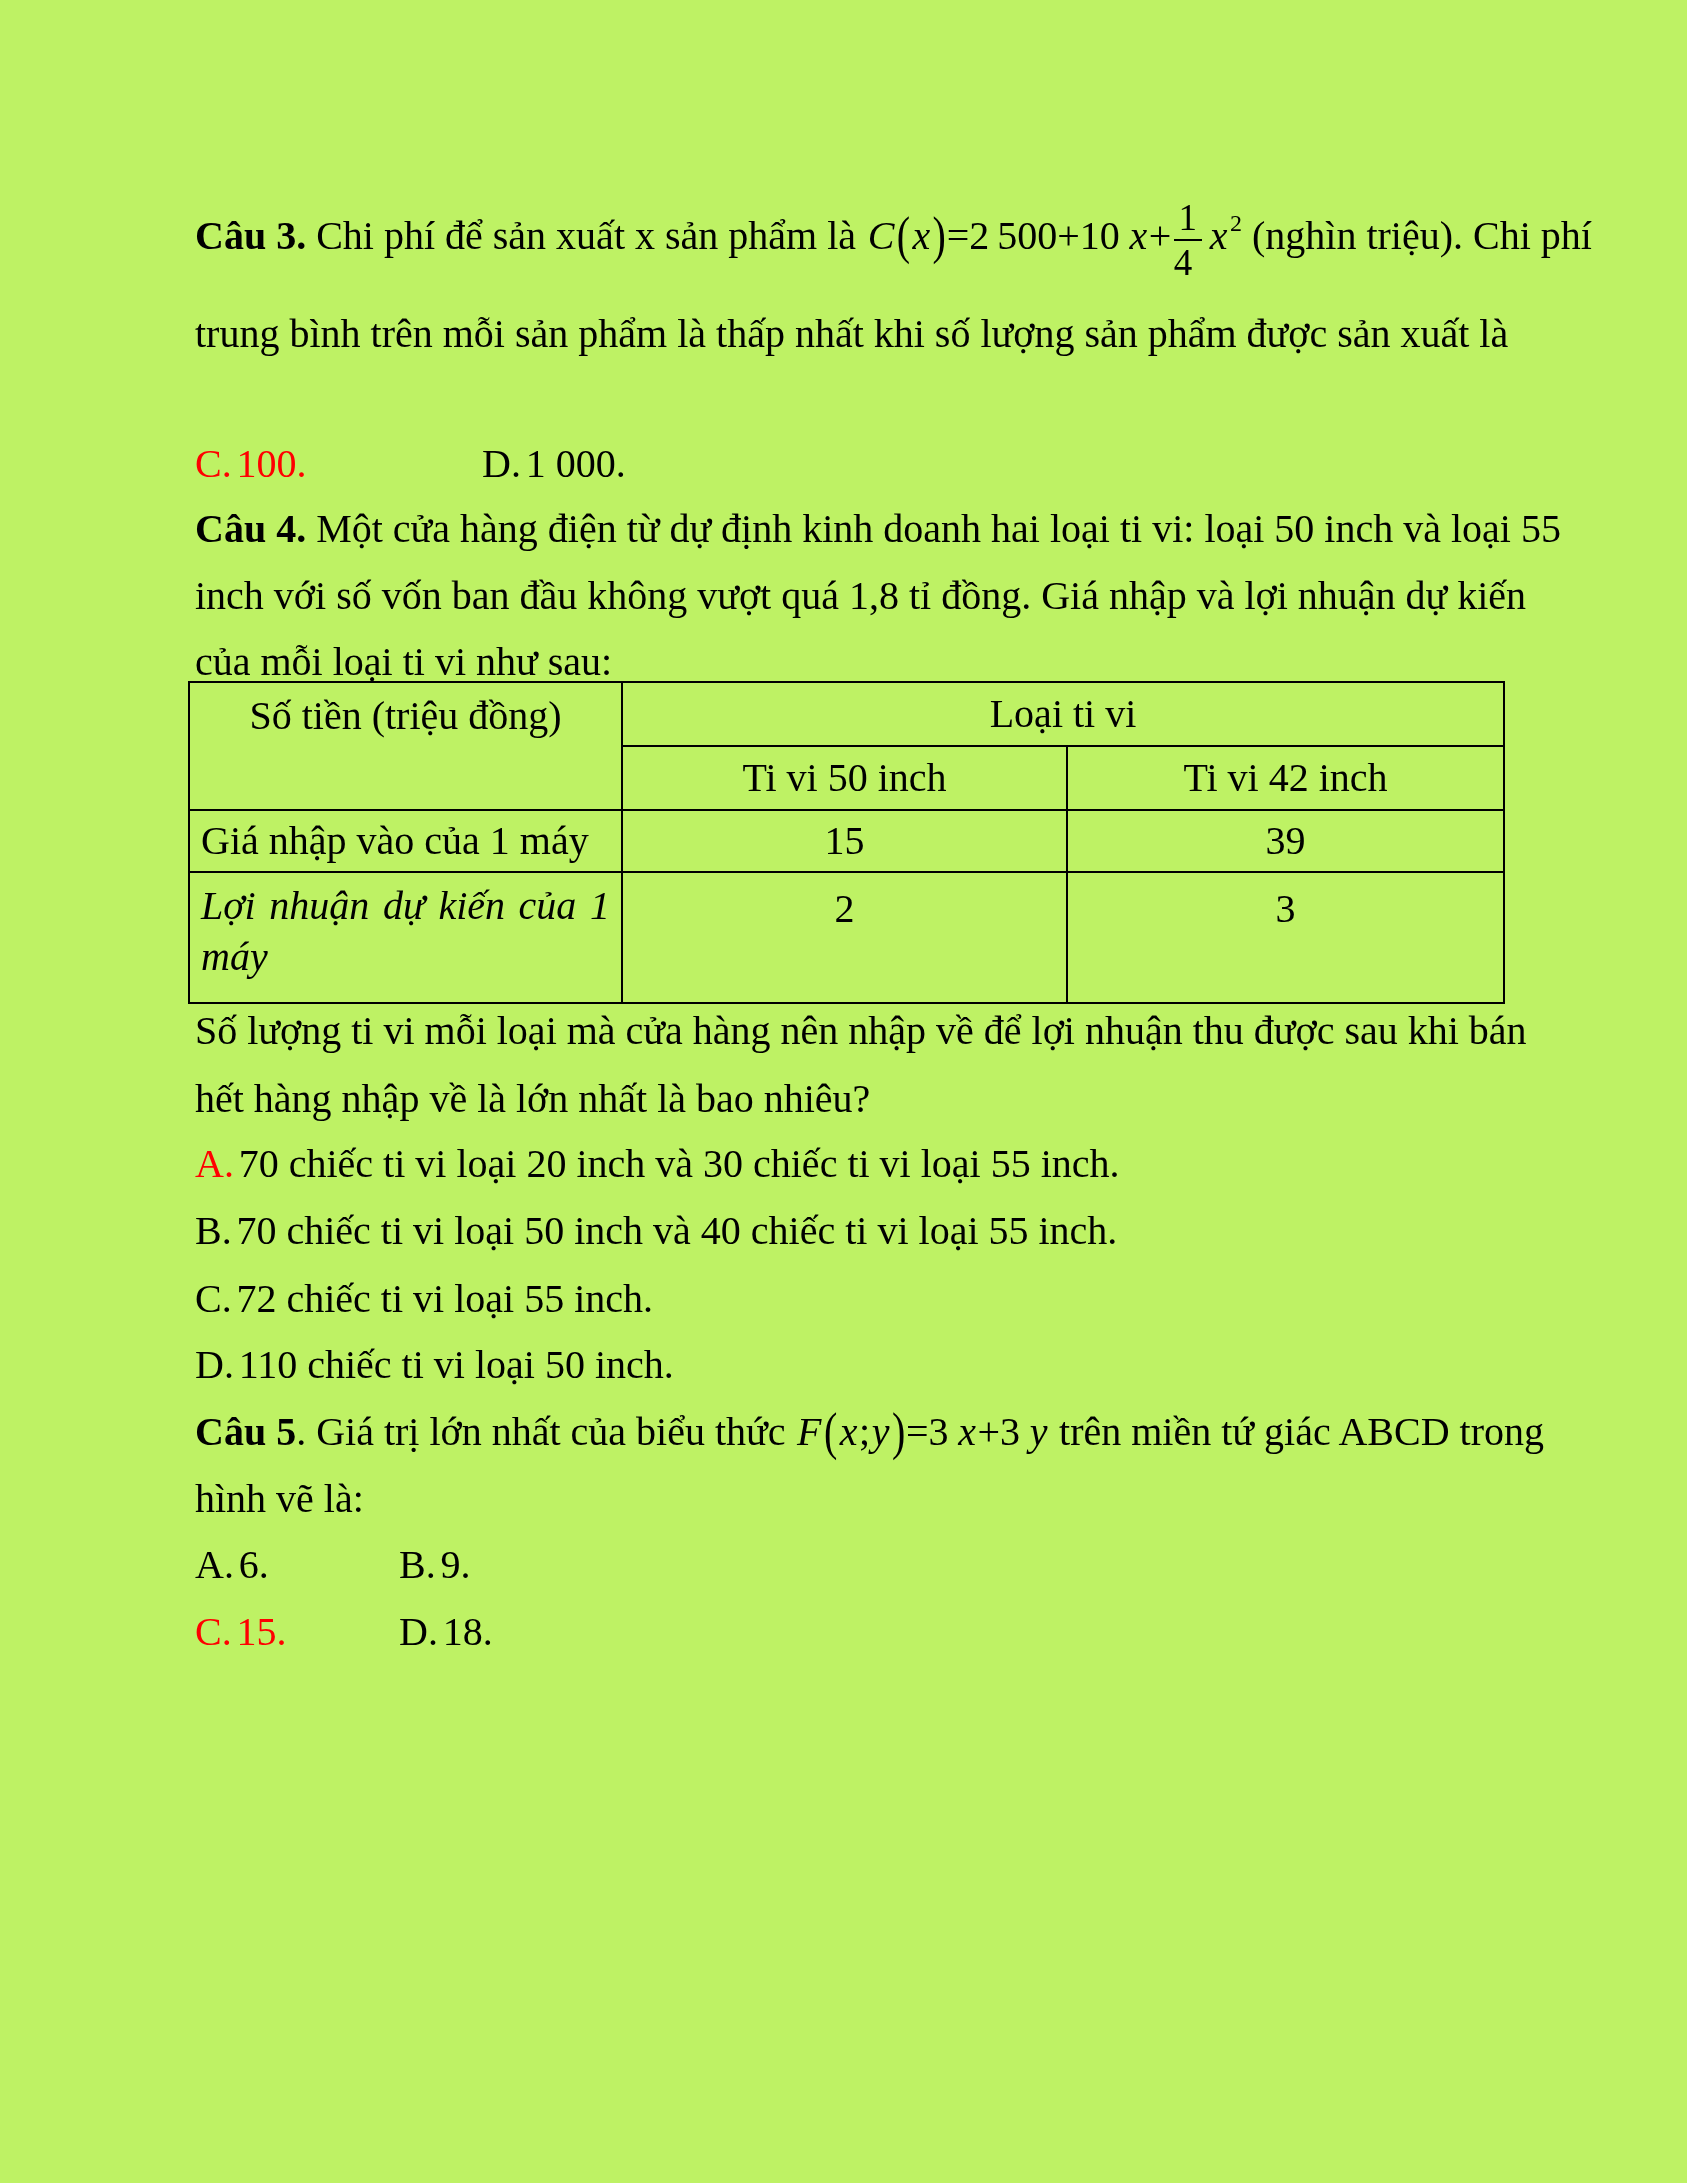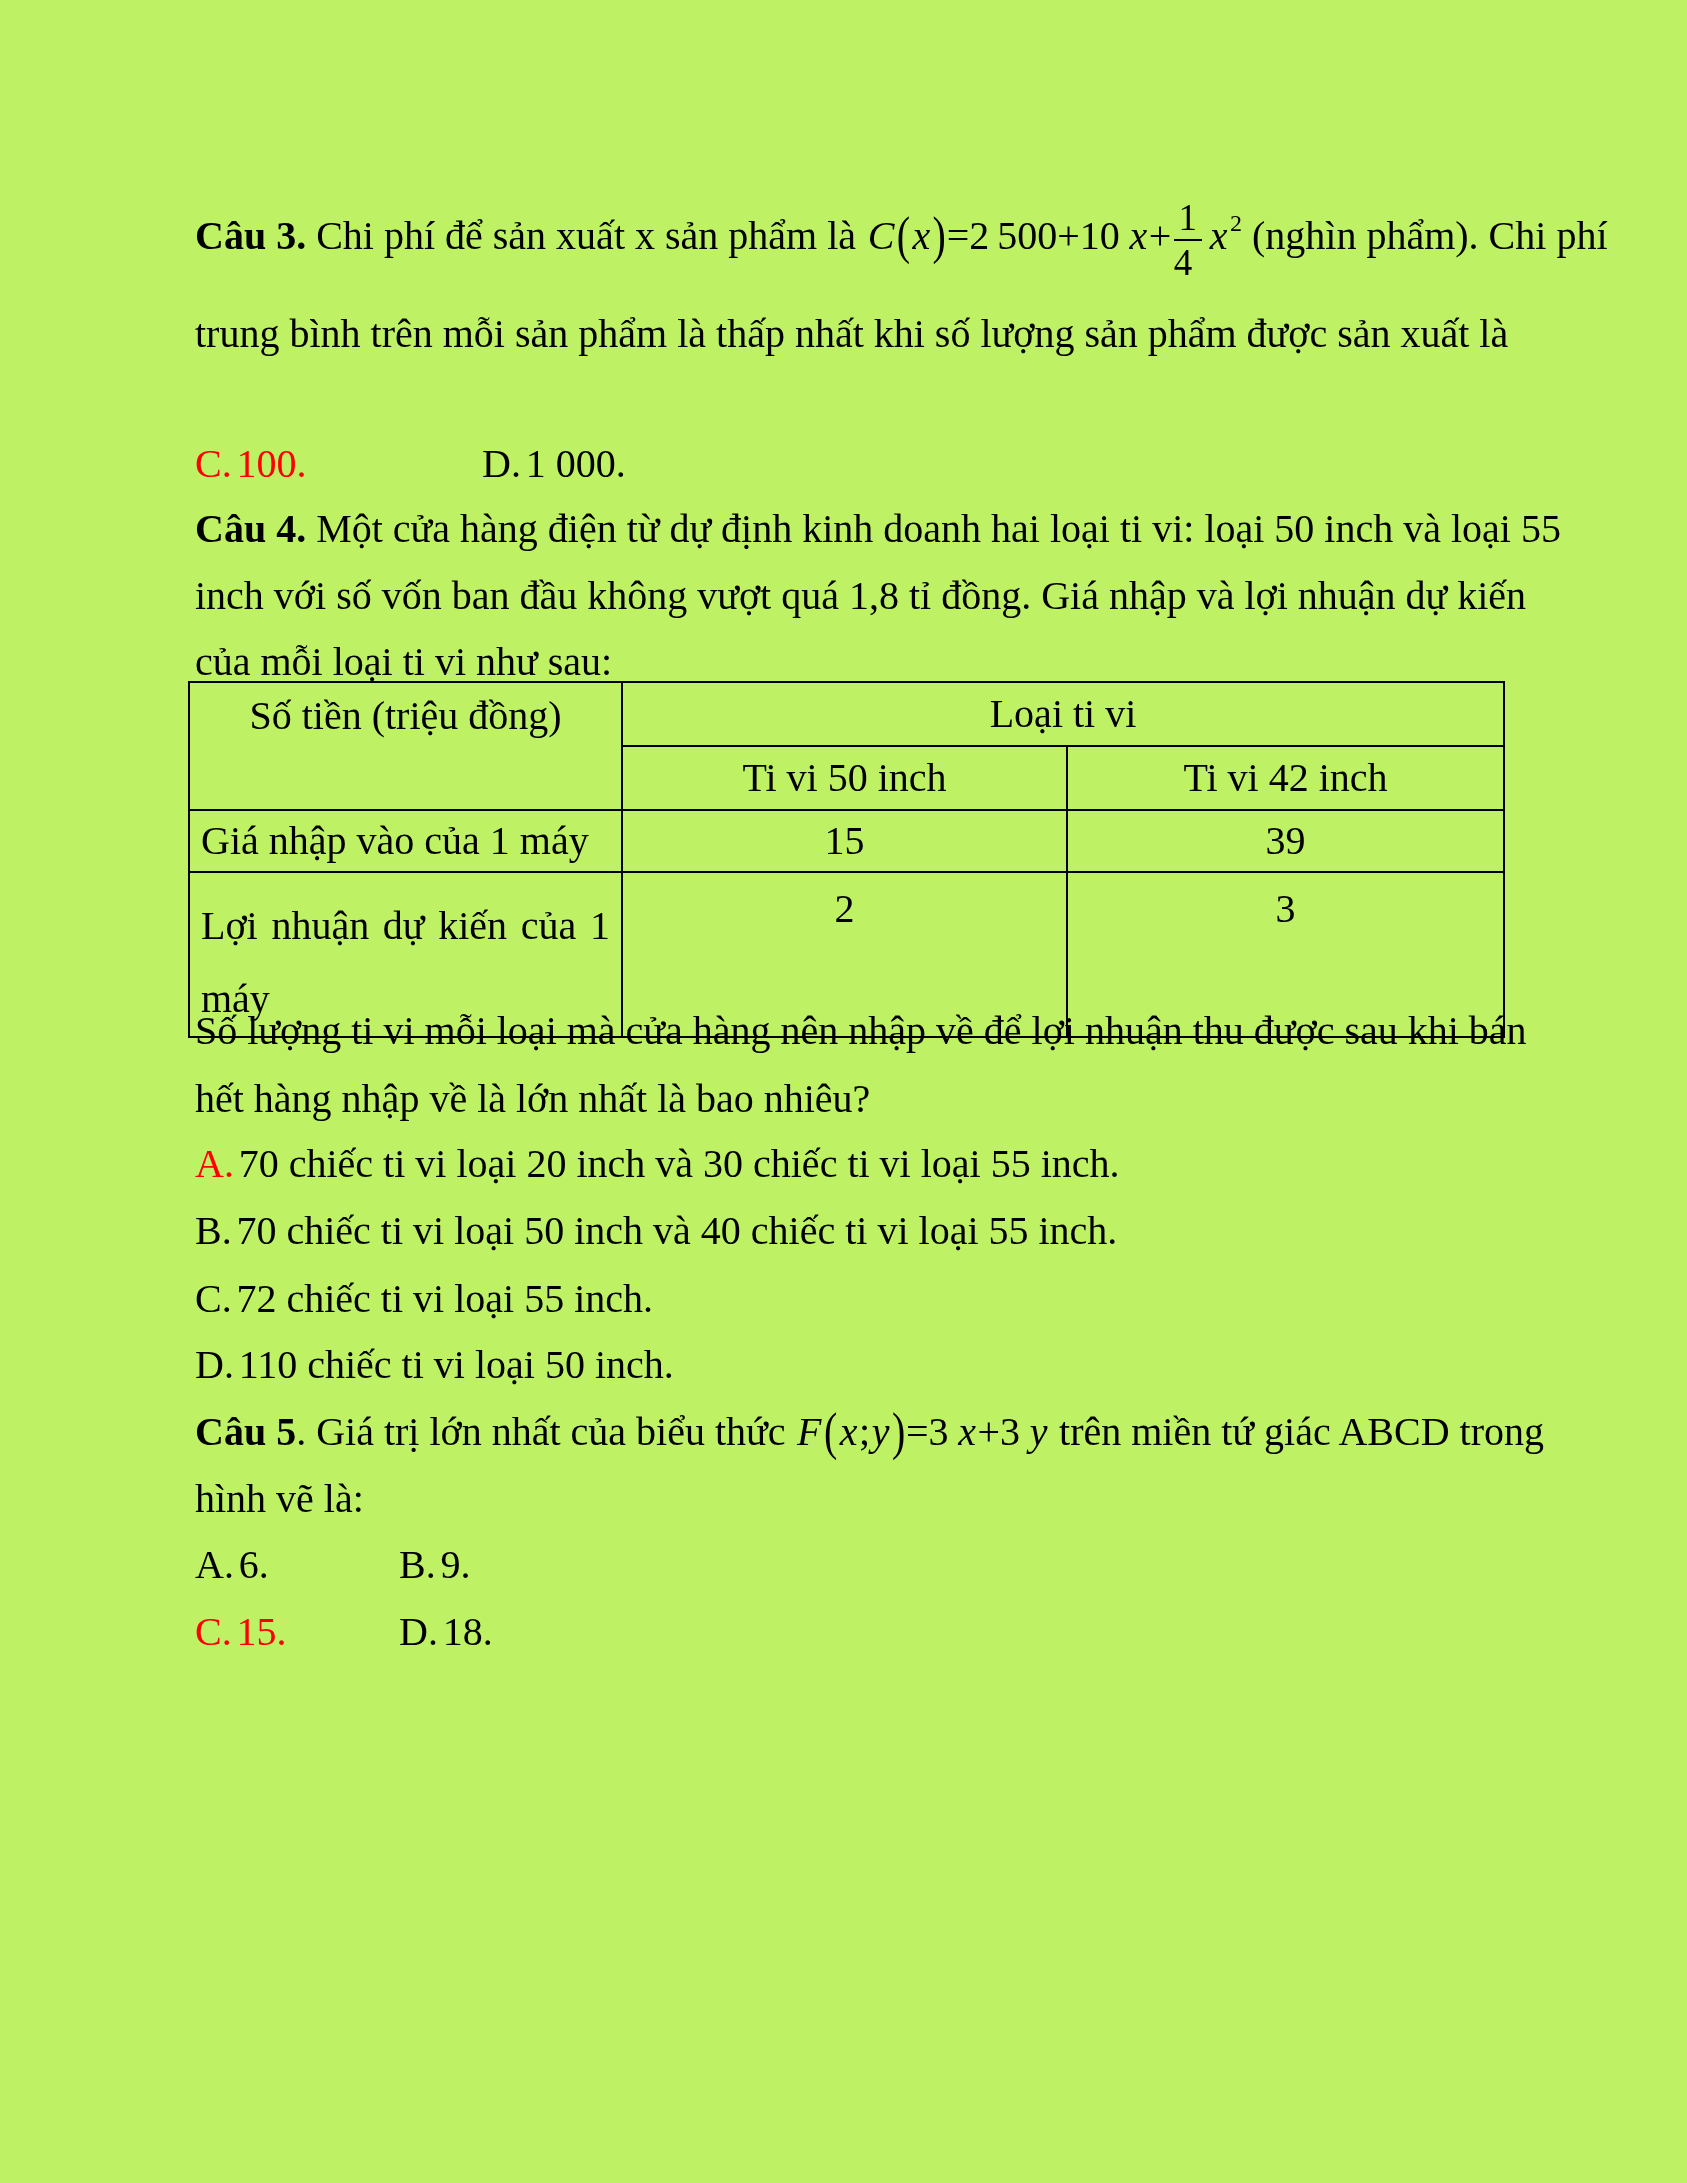--- a/index.html
+++ b/index.html
@@ -55,34 +55,34 @@
   }
   td.corner{vertical-align:top;text-align:center;padding-top:11px;}
   td.ghead{height:60px;text-align:center;vertical-align:middle;}
   td.chead{height:60px;text-align:center;vertical-align:middle;}
   td.rlabel{padding-left:11px;padding-right:11px;text-align:left;vertical-align:middle;}
   tr.trd1 td{height:58px;font-family:Liberation Serif, serif;}
   tr.trd2 td{height:121px;}
   td.numcell{text-align:center;vertical-align:middle;}
   tr.trd2 td.numcell{vertical-align:top;padding-top:1.6px;line-height:67px;}
   tr.trd2 td.rlabel{
-    vertical-align:top;padding-top:16px;line-height:73px;
-    white-space:normal;text-align:justify;text-align-last:left;
+    vertical-align:top;padding-top:7px;line-height:51px;
+    white-space:normal;text-align:justify;text-align-last:left;font-style:italic;
   }
 </style>
 </head>
 <body>
 
 <div class="page">
 
   <div class="line jline" style="top:196px">
     <b class="qlabel">Câu 3.</b>
     <span>Chi phí để sản xuất x sản phẩm là</span>
     <span class="formula"><i class="mi">C</i><span class="mparen">(</span><i class="mi">x</i><span class="mparen">)</span><span>=2 500+10 </span><i class="mi">x</i><span>+</span><span class="frac"><span class="num">1</span><span class="den">4</span></span><i class="mi">x</i><sup class="exp">2</sup></span>
-    <span>(nghìn phẩm). Chi phí</span>
+    <span>(nghìn triệu). Chi phí</span>
   </div>
   <div class="line" style="top:300px">trung bình trên mỗi sản phẩm là thấp nhất khi số lượng sản phẩm được sản xuất là</div>
 
   <div class="line" style="top:430px"><span class="optcell w361 red"><span class="okey">C.</span><span>100.</span></span><span class="optcell"><span class="okey">D.</span><span>1 000.</span></span></div>
 
   <div class="line jline" style="top:495px">
     <b class="qlabel">Câu 4.</b>
     <span>Một cửa hàng điện từ dự định kinh doanh hai loại ti vi: loại 50 inch và loại 55</span>
   </div>
   <div class="line jline" style="top:562px">inch với số vốn ban đầu không vượt quá 1,8 tỉ đồng. Giá nhập và lợi nhuận dự kiến</div>

